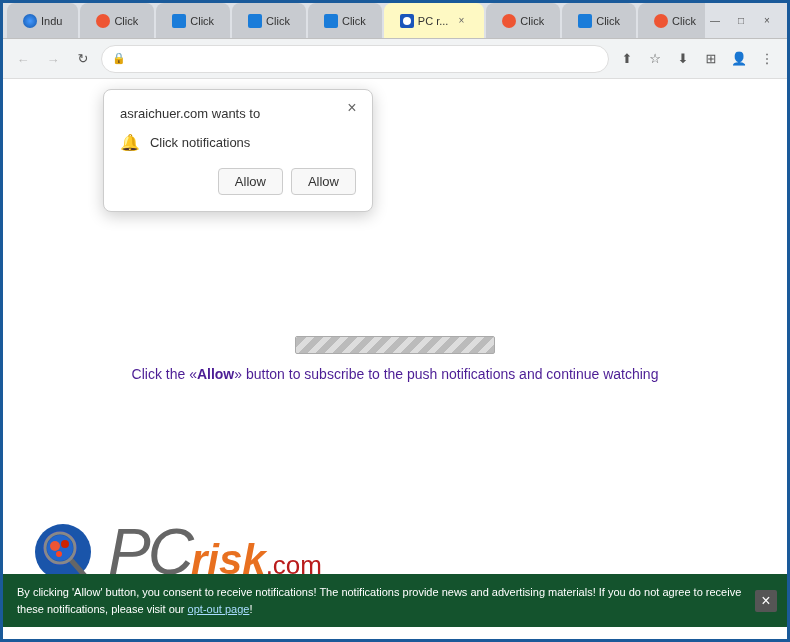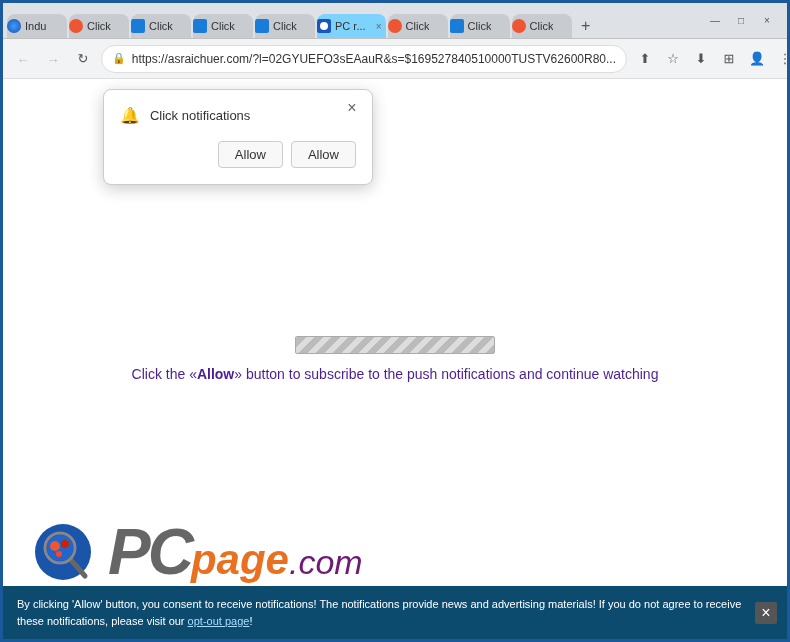--- a/index.html
+++ b/index.html
@@ -36,38 +36,38 @@
       display: flex;
       align-items: flex-end;
       height: 100%;
       flex: 1;
       overflow: hidden;
     }
 
     .tab {
       display: flex;
       align-items: center;
-      height: 24px;
-      padding: 0 0;
+      height: 35px;
+      padding: 0 16px;
       background: #c8cbd0;
       border-radius: 8px 8px 0 0;
       font-size: 11px;
       color: #333;
       max-width: 110px;
       min-width: 60px;
       margin-right: 2px;
       gap: 4px;
       position: relative;
       overflow: hidden;
       cursor: pointer;
       flex-shrink: 0;
     }
 
     .tab.active {
-      background: #7dd3fc;
+      background: #fef9c3;
       z-index: 1;
     }
 
     .tab-favicon {
       width: 14px;
       height: 14px;
       flex-shrink: 0;
       border-radius: 2px;
     }
 
@@ -329,24 +329,24 @@
       background: #f8f8f8;
       color: #333;
     }
     .popup-btn.block {
       background: #f8f8f8;
     }
 
     
     .cookie-banner {
       position: absolute;
-      bottom: 0;
+      bottom: 12px;
       left: 0;
       right: 0;
-      background: #0c4a6e;
+      background: #14532d;
       color: #fff;
       font-size: 11px;
       padding: 10px 36px 10px 14px;
       line-height: 1.5;
       z-index: 200;
     }
 
     .cookie-banner .opt-out-link {
       color: #adf;
       text-decoration: underline;
@@ -438,21 +438,20 @@
     </div>
   </div>
 
   <div class="address-bar">
     <div class="nav-btn disabled">←</div>
     <div class="nav-btn disabled">→</div>
     <div class="nav-btn">↻</div>
 
     <div class="url-bar">
       <span class="lock-icon">🔒</span>
-      <span class="url-text">https://asraichuer.com/?l=02GYUEFO3sEAauR&amp;s=$169527840510000TUSTV62600R80...</span>
     </div>
 
     <div class="address-actions">
       <div class="addr-btn">⬆</div>
       <div class="addr-btn">☆</div>
       <div class="addr-btn">⬇</div>
       <div class="addr-btn">⊞</div>
       <div class="addr-btn">👤</div>
       <div class="addr-btn">⋮</div>
     </div>
@@ -475,27 +474,28 @@
 
           <circle cx="22" cy="26" r="5" fill="#e53"></circle>
           <circle cx="32" cy="24" r="4" fill="#cc2200"></circle>
           <circle cx="26" cy="34" r="3" fill="#ff4422"></circle>
 
           <line x1="38" y1="40" x2="52" y2="56" stroke="#666" stroke-width="5" stroke-linecap="round"></line>
 
           <circle cx="27" cy="28" r="15" fill="none" stroke="#888" stroke-width="3"></circle>
         </svg>
         <div>
-          <span style="font-size:64px;font-weight:700;font-style:italic;color:#666;font-family:Arial,sans-serif;letter-spacing:-3px;">PC</span><span style="font-size:42px;font-weight:700;font-style:italic;color:#e87020;font-family:Arial,sans-serif;">page</span><span style="font-size:34px;font-style:italic;color:#701a75;font-family:Arial,sans-serif;">.com</span>
+          <span style="font-size:64px;font-weight:400;font-style:italic;color:#666;font-family:Arial,sans-serif;letter-spacing:-3px;">PC</span><span style="font-size:42px;font-weight:700;font-style:italic;color:#e87020;font-family:Arial,sans-serif;">risk</span><span style="font-size:26px;color:#b91c1c;font-family:Arial,sans-serif;">.com</span>
         </div>
       </div>
     </div>
 
     <div class="notification-popup">
       <div class="popup-close">×</div>
+      <div class="popup-title">asraichuer.com wants to</div>
       <div class="popup-notification-row">
         <span class="bell-icon">🔔</span>
         <span class="popup-notification-label">Click notifications</span>
       </div>
       <div class="popup-buttons">
         <button class="popup-btn">Allow</button>
         <button class="popup-btn block">Allow</button>
       </div>
     </div>
 

